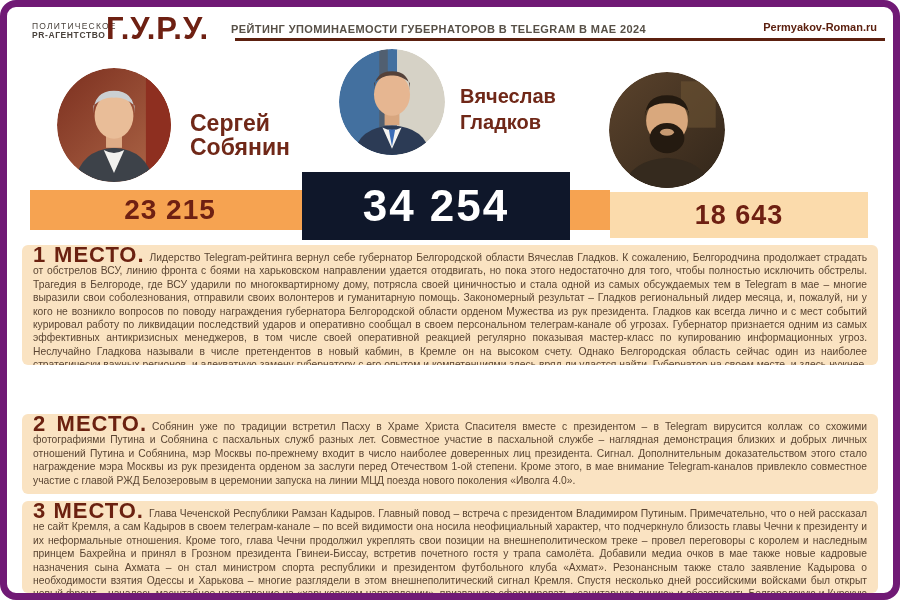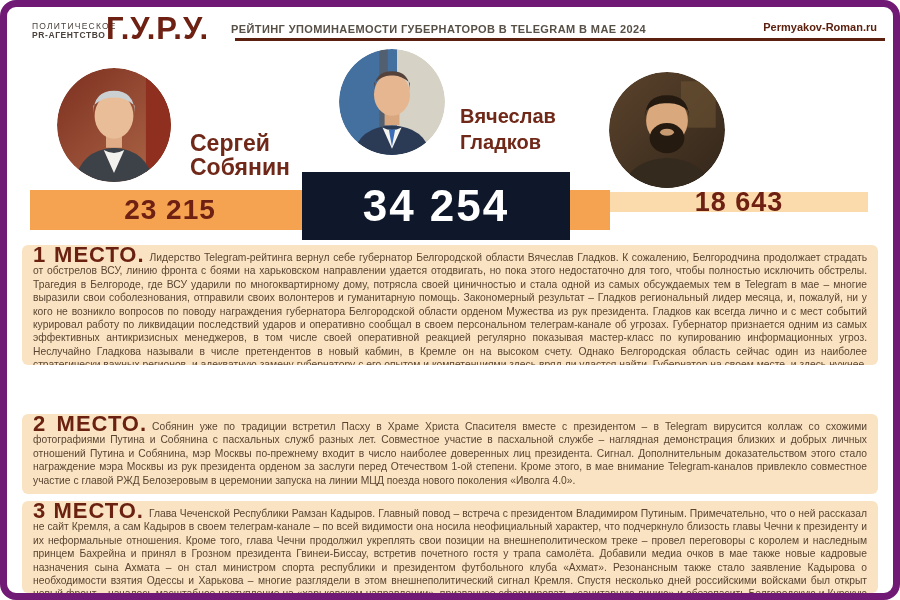--- a/index.html
+++ b/index.html
@@ -18,32 +18,32 @@
         color:#575047;letter-spacing:0.4px;}
   .site{position:absolute;right:16px;top:14px;font-size:11px;font-weight:bold;
         color:#5C200F;text-decoration:none;}
   .rule{position:absolute;left:228px;top:31px;width:650px;height:2.5px;background:#5C200F;}
   
   .avatar{position:absolute;border-radius:50%;overflow:hidden;}
   .avatar svg{display:block;width:100%;height:100%;}
   .av-sob{left:50px;top:61px;width:114px;height:114px;}
   .av-gla{left:332px;top:42px;width:106px;height:106px;}
   .av-kad{left:602px;top:65px;width:116px;height:116px;}
-  .person-name{position:absolute;font-weight:800;color:#702818;margin-top:20px;}
+  .person-name{position:absolute;font-weight:800;color:#702818;}
   .nm-sob{left:183px;top:104px;font-size:23px;line-height:24px;}
   .nm-gla{left:453px;top:76px;font-size:20px;line-height:26px;}
   .nm-kad{left:731px;top:101px;font-size:19px;line-height:24px;}
   
   .bar-track{position:absolute;left:23px;top:183px;width:580px;height:40px;background:#F6A351;}
   .val-second{position:absolute;left:23px;top:183px;width:280px;height:40px;line-height:40px;
       text-align:center;font-size:28px;font-weight:800;color:#6E2012;letter-spacing:1px;}
   .box-first{position:absolute;left:295px;top:165px;width:268px;height:68px;background:#0f172a;
       display:flex;align-items:center;justify-content:center;}
   .box-first .v{font-size:44px;font-weight:800;color:#fff;letter-spacing:2px;}
-  .bar-third{position:absolute;left:603px;top:185px;width:258px;height:20px;background:#FBDBAC;
+  .bar-third{position:absolute;left:603px;top:185px;width:258px;height:46px;background:#FBDBAC;
       display:flex;align-items:center;justify-content:center;}
   .bar-third .v{font-size:27px;font-weight:800;color:#6E2012;letter-spacing:1px;}
   
   .section{position:absolute;left:15px;width:856px;background:#FAE3C2;border-radius:6px;
       box-sizing:border-box;padding:5px 11px;overflow:hidden;color:#5A4533;}
   .sec-1{top:238px;height:120px;}
   .sec-2{top:407px;height:80px;}
   .sec-3{top:494px;height:92px;}
   .section p{margin:0;font-size:10.3px;line-height:13.4px;text-align:justify;}
   .sec-label{font-size:22px;font-weight:800;color:#6B2110;letter-spacing:1px;

